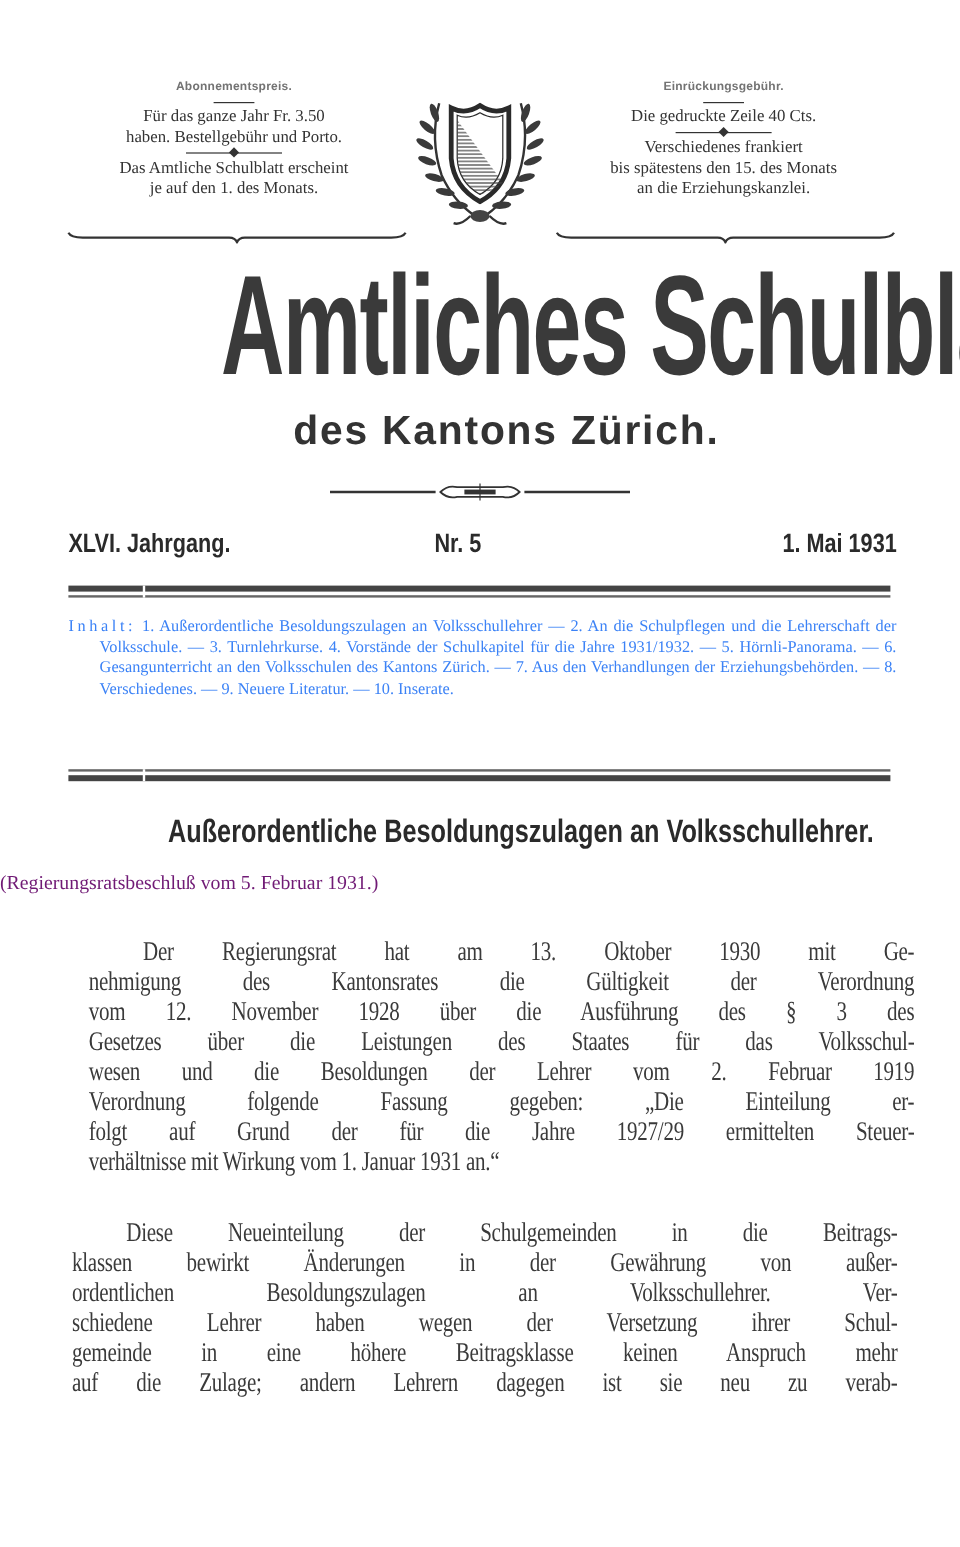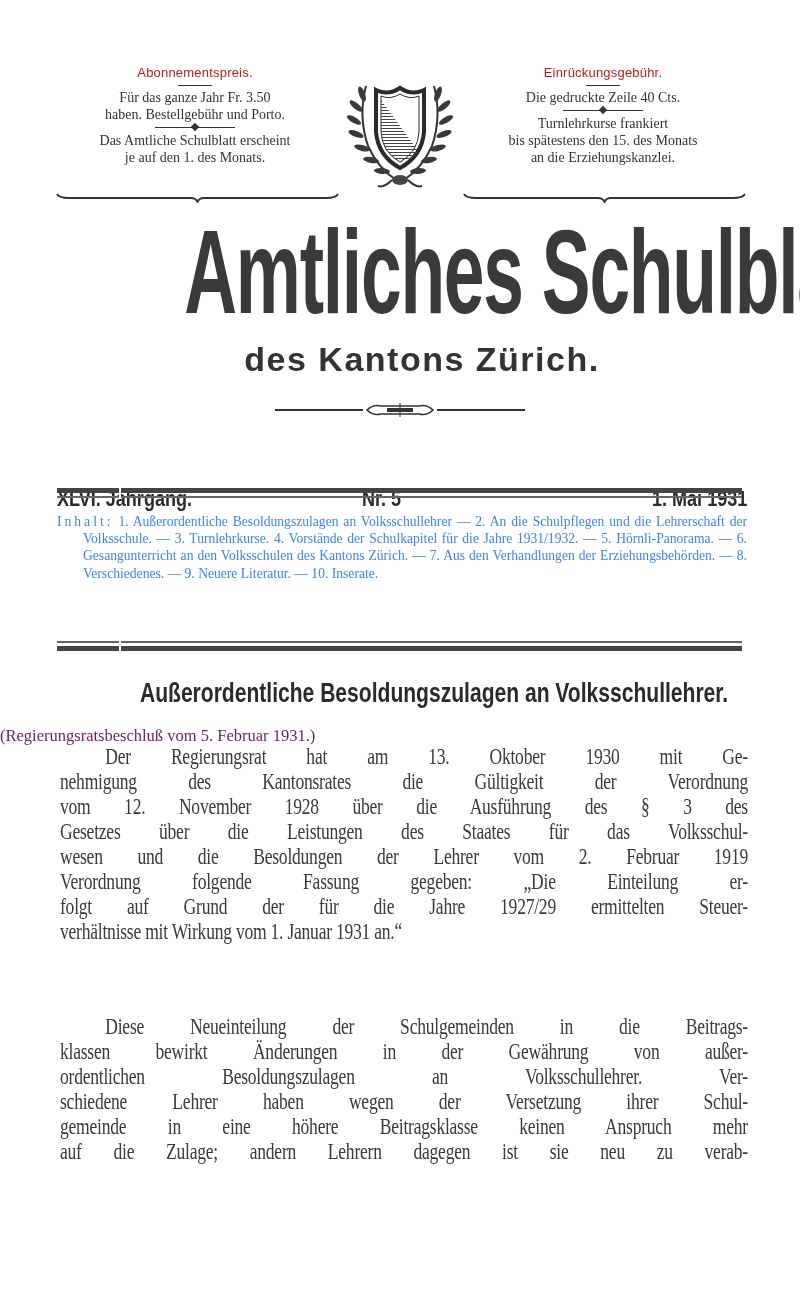--- a/index.html
+++ b/index.html
@@ -5,22 +5,22 @@
   * { margin: 0; padding: 0; box-sizing: border-box; }
   html, body { width: 800px; height: 1289px; background: #ffffff; overflow: hidden; }
   body { position: relative; color: #2a2a2a; font-family: "Liberation Serif", serif; }
 
   .masthead-col {
     position: absolute; top: 64px; width: 290px; text-align: center;
   }
   .masthead-col.left { left: 50px; }
   .masthead-col.right { left: 458px; text-align: center; }
   .col-head {
-    font-family: "Liberation Sans", sans-serif; font-weight: normal; font-size: 13px;
-    letter-spacing: 0.2px; color: #b91c1c; line-height: 18px;
+    font-family: "Liberation Sans", sans-serif; font-weight: bold; font-size: 10px;
+    letter-spacing: 0.2px; color: #737373; line-height: 18px;
   }
   .short-rule { width: 34px; height: 1px; background: #333; margin: 3px auto 3px auto; }
   .col-line { font-size: 14px; line-height: 17px; color: #333; }
   .orn-rule {
     position: relative; width: 80px; height: 7px; margin: 1px auto 1px auto;
   }
   .orn-rule::before {
     content: ""; position: absolute; left: 0; right: 0; top: 3px; height: 1px; background: #333;
   }
   .orn-rule span {
@@ -44,21 +44,21 @@
   .title-wrap { position: absolute; left: 0; top: 0; width: 800px; }
   .subtitle {
     position: absolute; left: 0; top: 340px; width: 800px; text-align: center;
     font-family: "Liberation Sans", sans-serif; font-weight: bold; font-size: 34px;
     letter-spacing: 1.5px; color: #333; padding-left: 44px;
   }
   .divider-orn { position: absolute; left: 275px; top: 402px; width: 250px; height: 16px; }
 
   .issue-line {
     position: absolute; left: 57px; top: 440px; width: 683px; height: 30px;
-    font-family: "Liberation Sans", sans-serif; font-weight: bold; font-size: 22px; color: #2a2a2a; margin-top: 46px;
+    font-family: "Liberation Sans", sans-serif; font-weight: bold; font-size: 22px; color: #2a2a2a;
   }
   .issue-line span { position: absolute; top: 0; transform: scaleX(0.82); transform-origin: left top; white-space: nowrap; }
   .issue-vol { left: 0; }
   .issue-nr { left: 305px; }
   .issue-date { right: -28px; }
 
   .double-rule { position: absolute; left: 57px; width: 685px; }
   .double-rule .thick { height: 5px; background: #444; }
   .double-rule .thin { height: 2px; background: #666; margin-top: 3px; }
   .double-rule .gap { position: absolute; left: 62px; top: 0; width: 2px; height: 100%; background: #fff; }
@@ -83,21 +83,21 @@
 
   .body-text {
     position: absolute; left: 60px; width: 688px;
     font-size: 22.5px; line-height: 25px; color: #3a3a3a; text-align: justify;
     text-align-last: justify; letter-spacing: -0.3px;
   }
   .body-text .ln { display: block; height: 25px; white-space: nowrap; overflow: visible; }
   .body-text .ln span { display: inline-block; transform: scaleX(0.78); transform-origin: left top; width: 128.2%; text-align: justify; text-align-last: justify; }
   .body-text .ln.last span { text-align-last: left; }
   .body-text .ln.indent span { padding-left: 58px; }
-  .para1 { top: 744px; }
+  .para1 { top: 780px; margin-left: 14px; }
   .para2 { top: 1014px; }
 </style>
 </head>
 <body>
 
 <div class="masthead-col left">
   <div class="col-head">Abonnementspreis.</div>
   <div class="short-rule"></div>
   <div class="col-line">Für das ganze Jahr Fr. 3.50</div>
   <div class="col-line">haben. Bestellgebühr und Porto.</div>
@@ -111,21 +111,21 @@
   <path d="M2 1 Q4 5 14 5 L136 5 Q141 5 142.5 9 Q144 5 149 5 L271 5 Q281 5 283 1" fill="none" stroke="#333" stroke-width="1.8"></path>
 </svg>
 
 <div class="masthead-col right">
   <div class="col-head">Einrückungsgebühr.</div>
   <div class="short-rule"></div>
   <div class="col-line">Die gedruckte Zeile 40 Cts.</div>
   <div class="orn-rule">
       <span></span>
     </div>
-  <div class="col-line">Turnlehrkurse frankiert</div>
+  <div class="col-line">Verschiedenes frankiert</div>
   <div class="col-line">bis spätestens den 15. des Monats</div>
   <div class="col-line">an die Erziehungskanzlei.</div>
 </div>
 <svg class="brace right" viewBox="0 0 285 10" preserveAspectRatio="none">
   <path d="M2 1 Q4 5 14 5 L136 5 Q141 5 142.5 9 Q144 5 149 5 L271 5 Q281 5 283 1" fill="none" stroke="#333" stroke-width="1.8"></path>
 </svg>
 
 <svg class="crest" viewBox="0 0 124 116">
   <defs>
     <pattern id="hatch" width="3" height="3" patternUnits="userSpaceOnUse">

